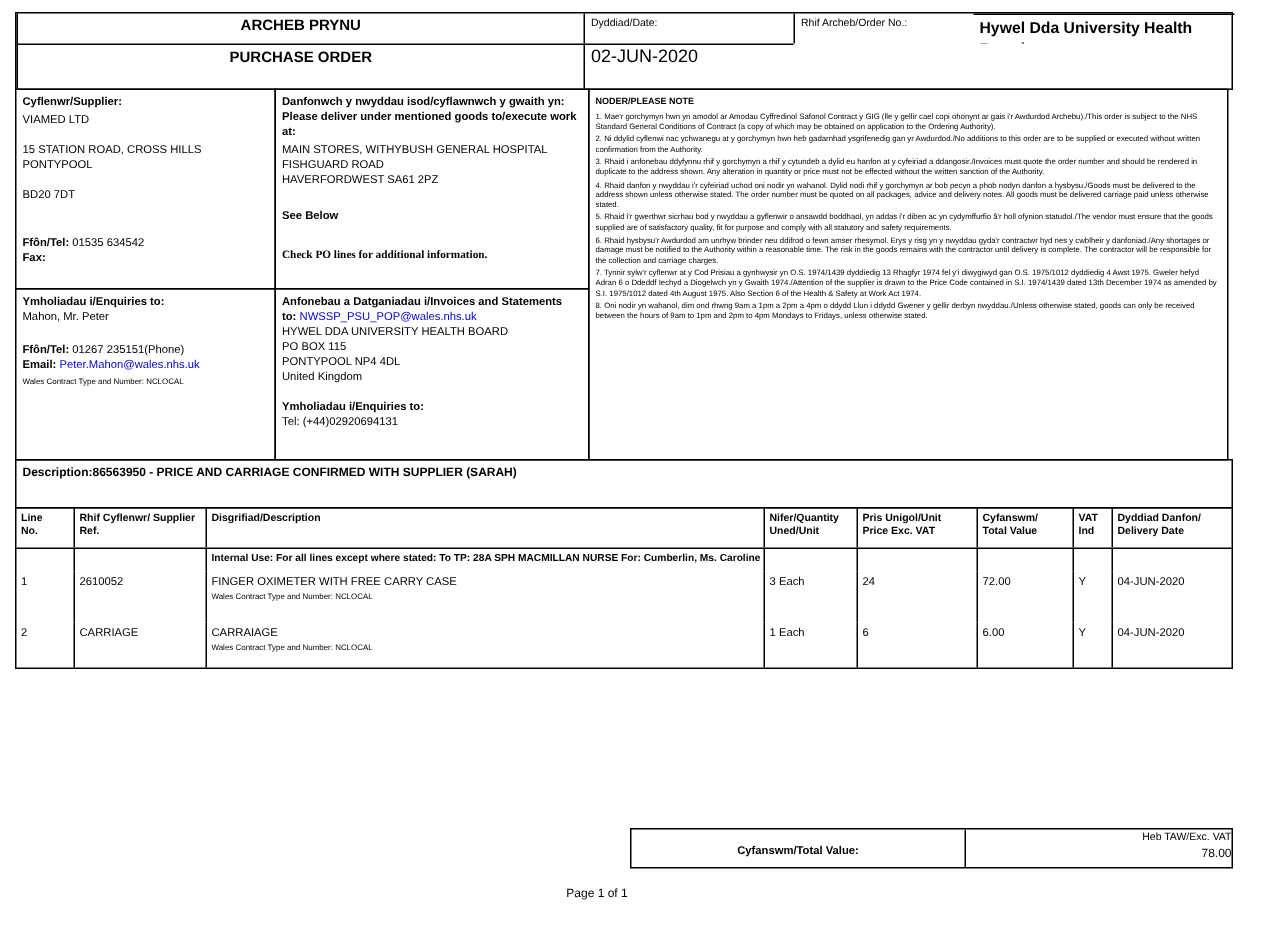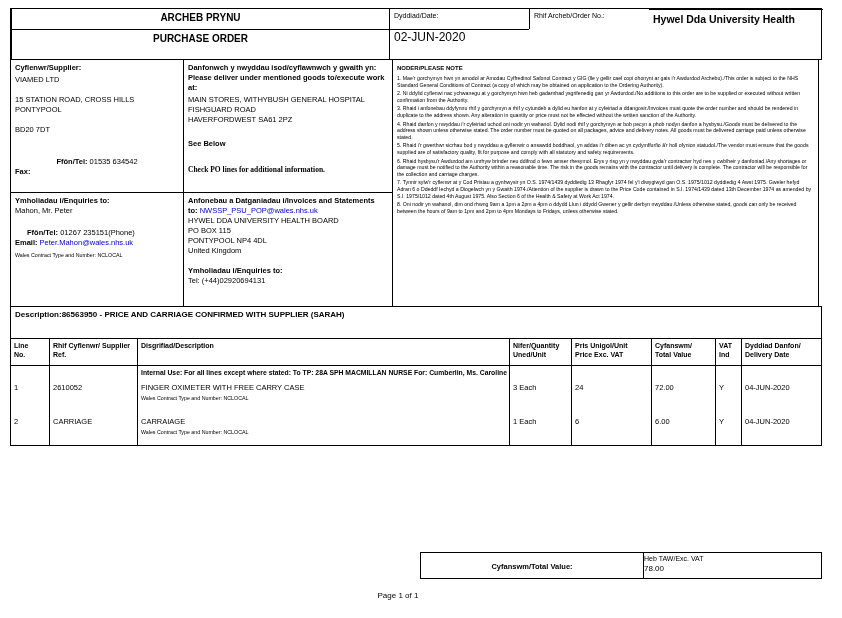--- a/index.html
+++ b/index.html
@@ -22,22 +22,22 @@
 
   
   .main { display: flex; margin-top: -1px; }
   .box { border: 1px solid #000; padding: 3px 4px; overflow: hidden; }
   .colL { width: 174px; }
   .colM { width: 210px; margin-left: -1px; }
   .colR { width: 427px; margin-left: -1px; height: 248px; }
   .h134 { height: 134px; }
   .h115 { height: 115px; margin-top: -1px; }
   .mt2 { margin-top: 2px; } .mt4 { margin-top: 4px; } .mt10 { margin-top: 10px; }
-  .mt12 { margin-top: 12px; margin-left: 12px; } .mt14 { margin-top: 14px; } .mt16 { margin-top: 16px; font-family: Liberation Serif, serif; }
-  .mt22 { margin-top: 22px; text-align: center; }
+  .mt12 { margin-top: 12px; } .mt14 { margin-top: 14px; } .mt16 { margin-top: 16px; font-family: Liberation Serif, serif; }
+  .mt22 { margin-top: 22px; }
   .tiny { font-size: 5.3px; line-height: 7px; }
 
   .notes-title { font-size: 6px; font-weight: bold; margin-bottom: 2px; }
   .note-item { font-size: 5.2px; line-height: 6.6px; margin-bottom: 2px; text-align: left; }
 
   
   .desc-bar { border: 1px solid #000; margin-top: -1px; padding: 3px 4px;
     font-weight: bold; font-size: 8px; height: 33px; }
 
   
@@ -51,21 +51,21 @@
   .internal-text { font-weight: bold; font-size: 6.8px; white-space: nowrap; }
   .r1 > div { min-height: 34px; }
   .r2 > div { min-height: 30px; }
   .contract { font-size: 5.3px; line-height: 7px; margin-top: 2px; }
 
   
   .totals { margin-top: 106px; margin-left: 410px; width: 402px; height: 27px;
     border: 1px solid #000; display: flex; }
   .totals-label { width: 222px; font-weight: bold; font-size: 7.5px;
     text-align: center; padding-top: 9px; }
-  .totals-box { flex: 1; border-left: 1px solid #000; text-align: left;
+  .totals-box { flex: 1; border-left: 1px solid #000; text-align: right;
     font-size: 7px; padding-top: 2px; line-height: 8px; }
   .totals-value { font-size: 8px; margin-top: 2px; }
 
   .pagefoot { text-align: center; padding-right: 36px; margin-top: 12px; font-size: 8px; }
 </style>
 </head>
 <body>
 
 <div class="doc">
 

